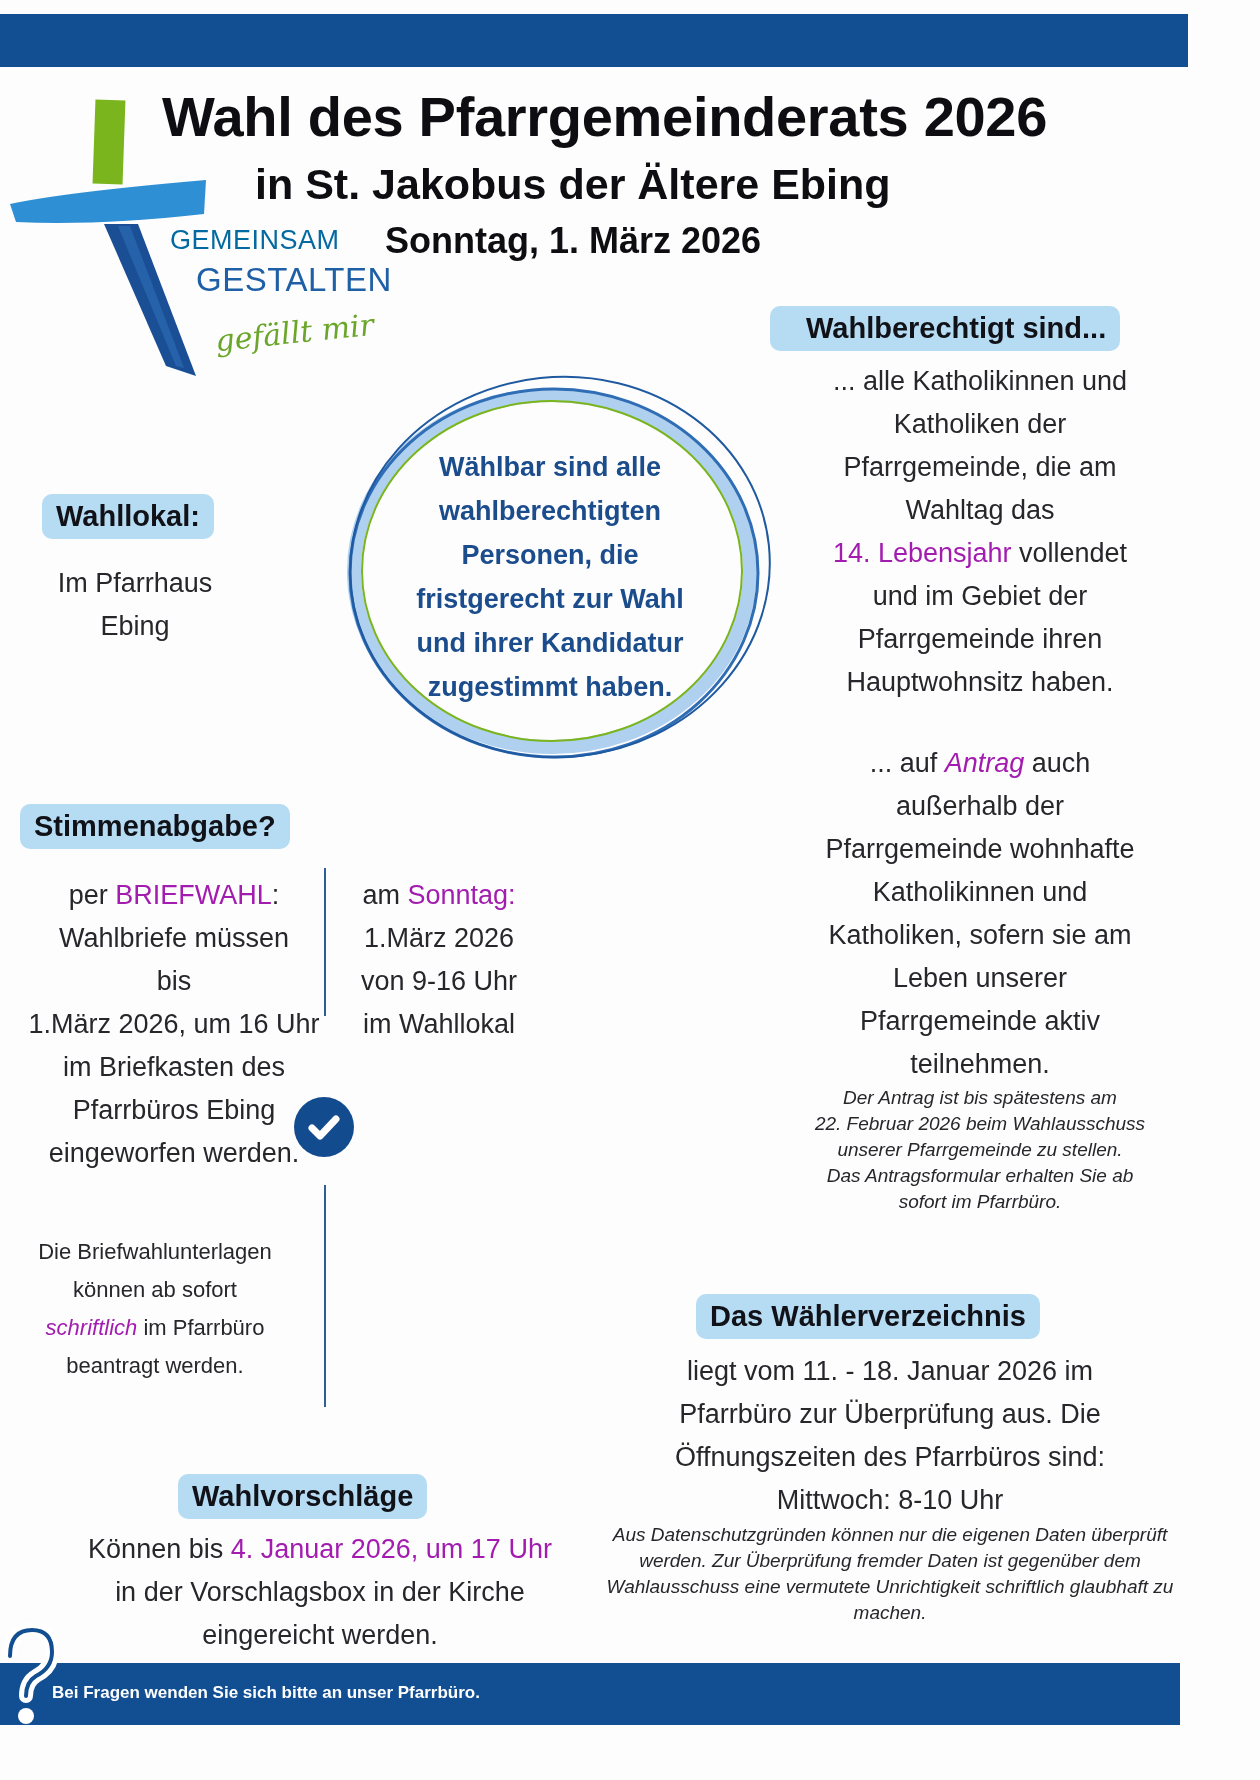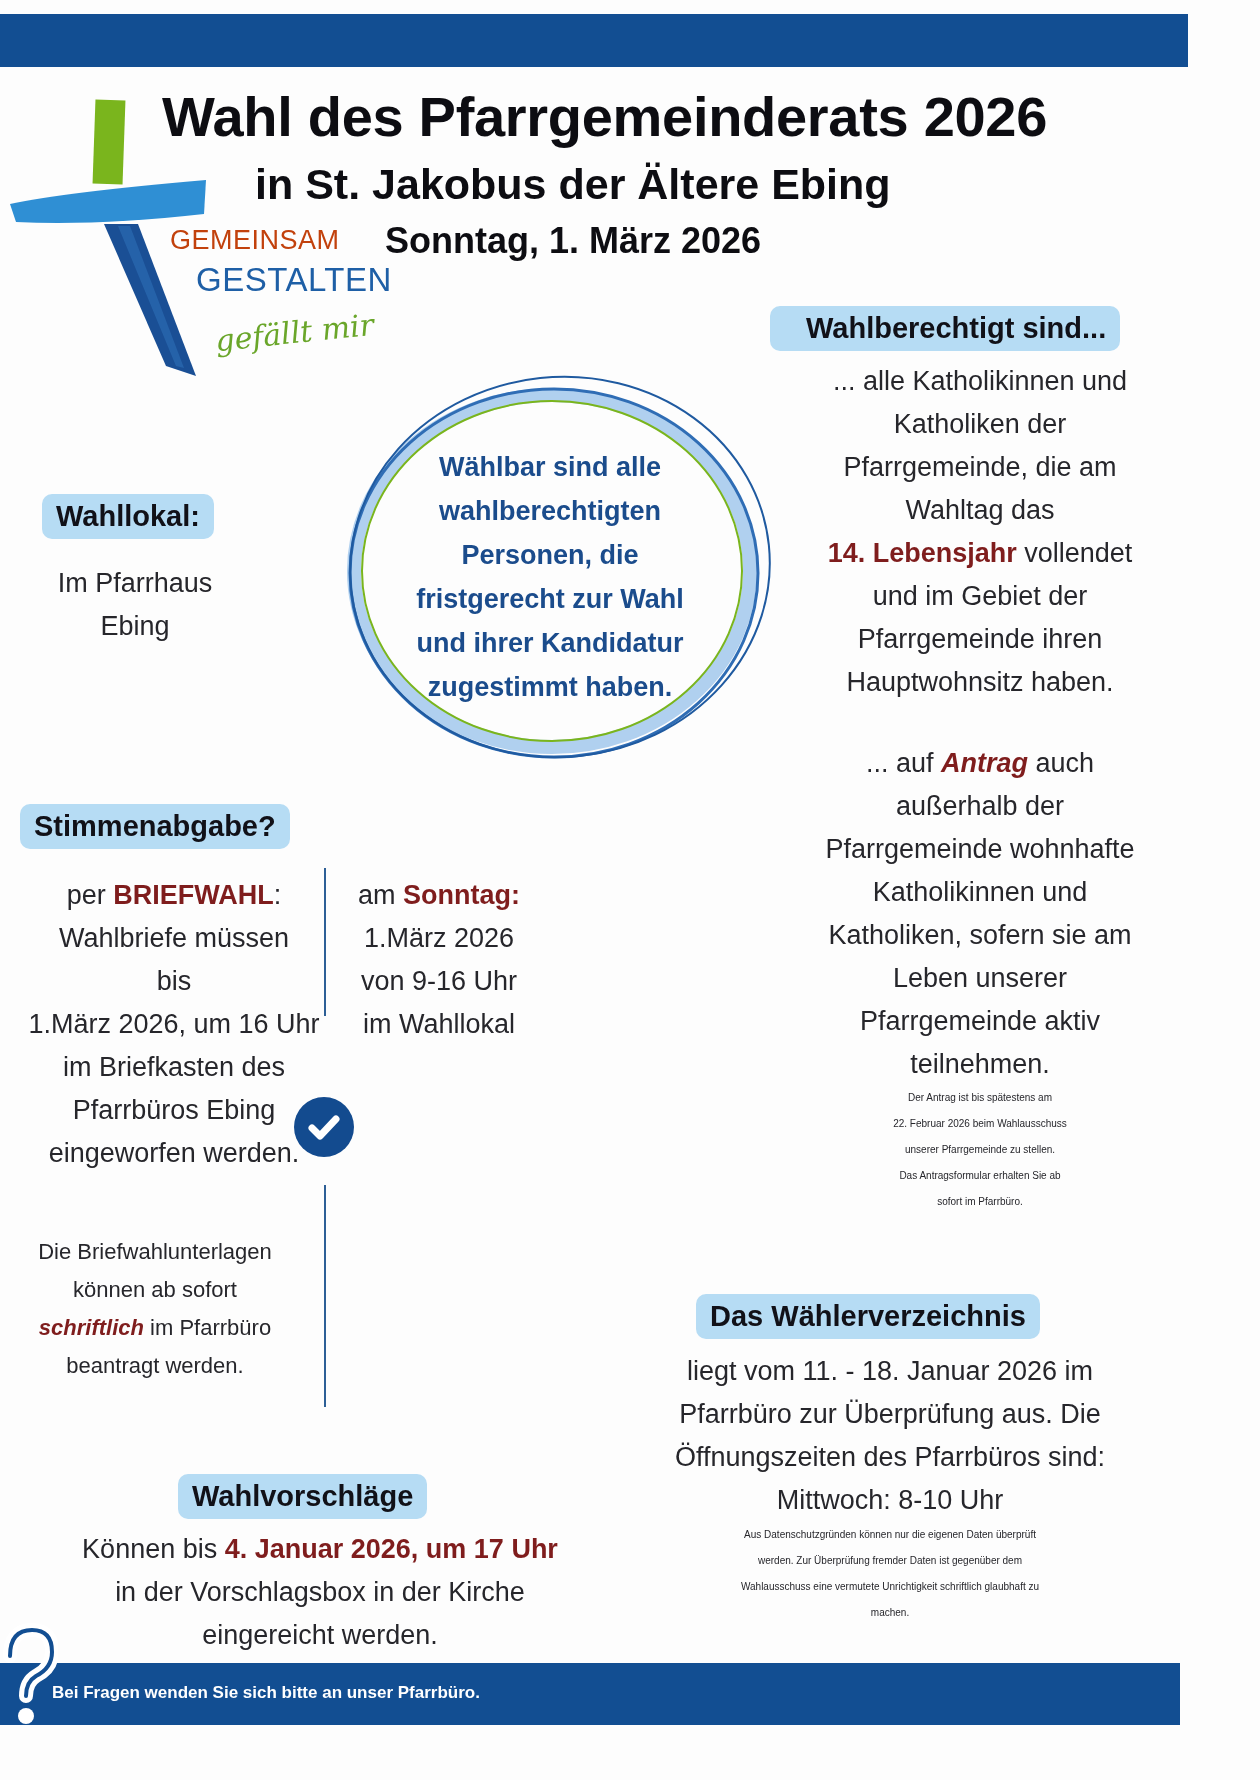--- a/index.html
+++ b/index.html
@@ -22,45 +22,45 @@
     position: absolute; left: 52px; top: 20px;
     color: #ffffff; font-weight: bold; font-size: 17px;
   }
   .q-icon { left: 2px; top: 1622px; width: 56px; height: 110px; }
 
   .title1 { left: 162px; top: 84px; font-size: 56px; font-weight: bold; color: #0d0d12; letter-spacing: -0.3px; }
   .title2 { left: 255px; top: 160px; font-size: 43px; font-weight: bold; color: #0d0d12; }
   .title3 { left: 385px; top: 220px; font-size: 36px; font-weight: bold; color: #0d0d12; }
 
   .logo { left: 6px; top: 96px; width: 200px; height: 286px; }
-  .logo-t1 { left: 170px; top: 225px; font-size: 27px; color: #c2410c; letter-spacing: 0.5px; }
+  .logo-t1 { left: 170px; top: 225px; font-size: 27px; color: #0369a1; letter-spacing: 0.5px; }
   .logo-t2 { left: 196px; top: 261px; font-size: 33px; color: #1e5fa6; letter-spacing: 0.5px; }
   .logo-t3 { left: 215px; top: 315px; font-size: 30px; color: #6aa62a; font-style: italic; font-family: "DejaVu Serif", serif; transform: rotate(-6deg); }
 
   .pill {
     position: absolute; background: #b6dcf4; border-radius: 10px;
     font-weight: bold; color: #111118; text-align: center;
     padding: 6px 14px; white-space: nowrap;
   }
   .center-col { text-align: center; }
   .body-txt { font-size: 27px; line-height: 43px; color: #26262b; }
-  .small-txt { font-size: 10px; line-height: 26px; color: #26262b; }
+  .small-txt { font-size: 19px; line-height: 26px; color: #26262b; font-style: italic; }
 
   .circle-wrap { left: 340px; top: 345px; width: 480px; height: 480px; }
   .circle-text {
     position: absolute; left: 0; top: 100px; width: 480px; text-align: center;
     color: #1b4c8c; font-weight: bold; font-size: 27px; line-height: 44px;
   }
 
   .vline { width: 2px; background: #2d5f96; }
   .check {
     left: 294px; top: 1097px; width: 60px; height: 60px; border-radius: 50%;
     background: #134b8f;
   }
-  b { font-weight: bold; color: #7f1d1d; }
+  b { font-weight: normal; color: #a21caf; }
 </style>
 </head>
 <body>
 
 <div class="abs top-bar"></div>
 
 <svg class="abs logo" viewBox="0 0 200 286">
   <rect x="88" y="4" width="30" height="84" fill="#7ab51d" transform="rotate(2 103 46)"></rect>
   <path d="M4 108 Q60 96 200 84 L198 118 Q90 130 10 126 Z" fill="#2f8fd4"></path>
   <path d="M98 128 L132 128 L190 280 L160 270 Z" fill="#1a4f95"></path>

